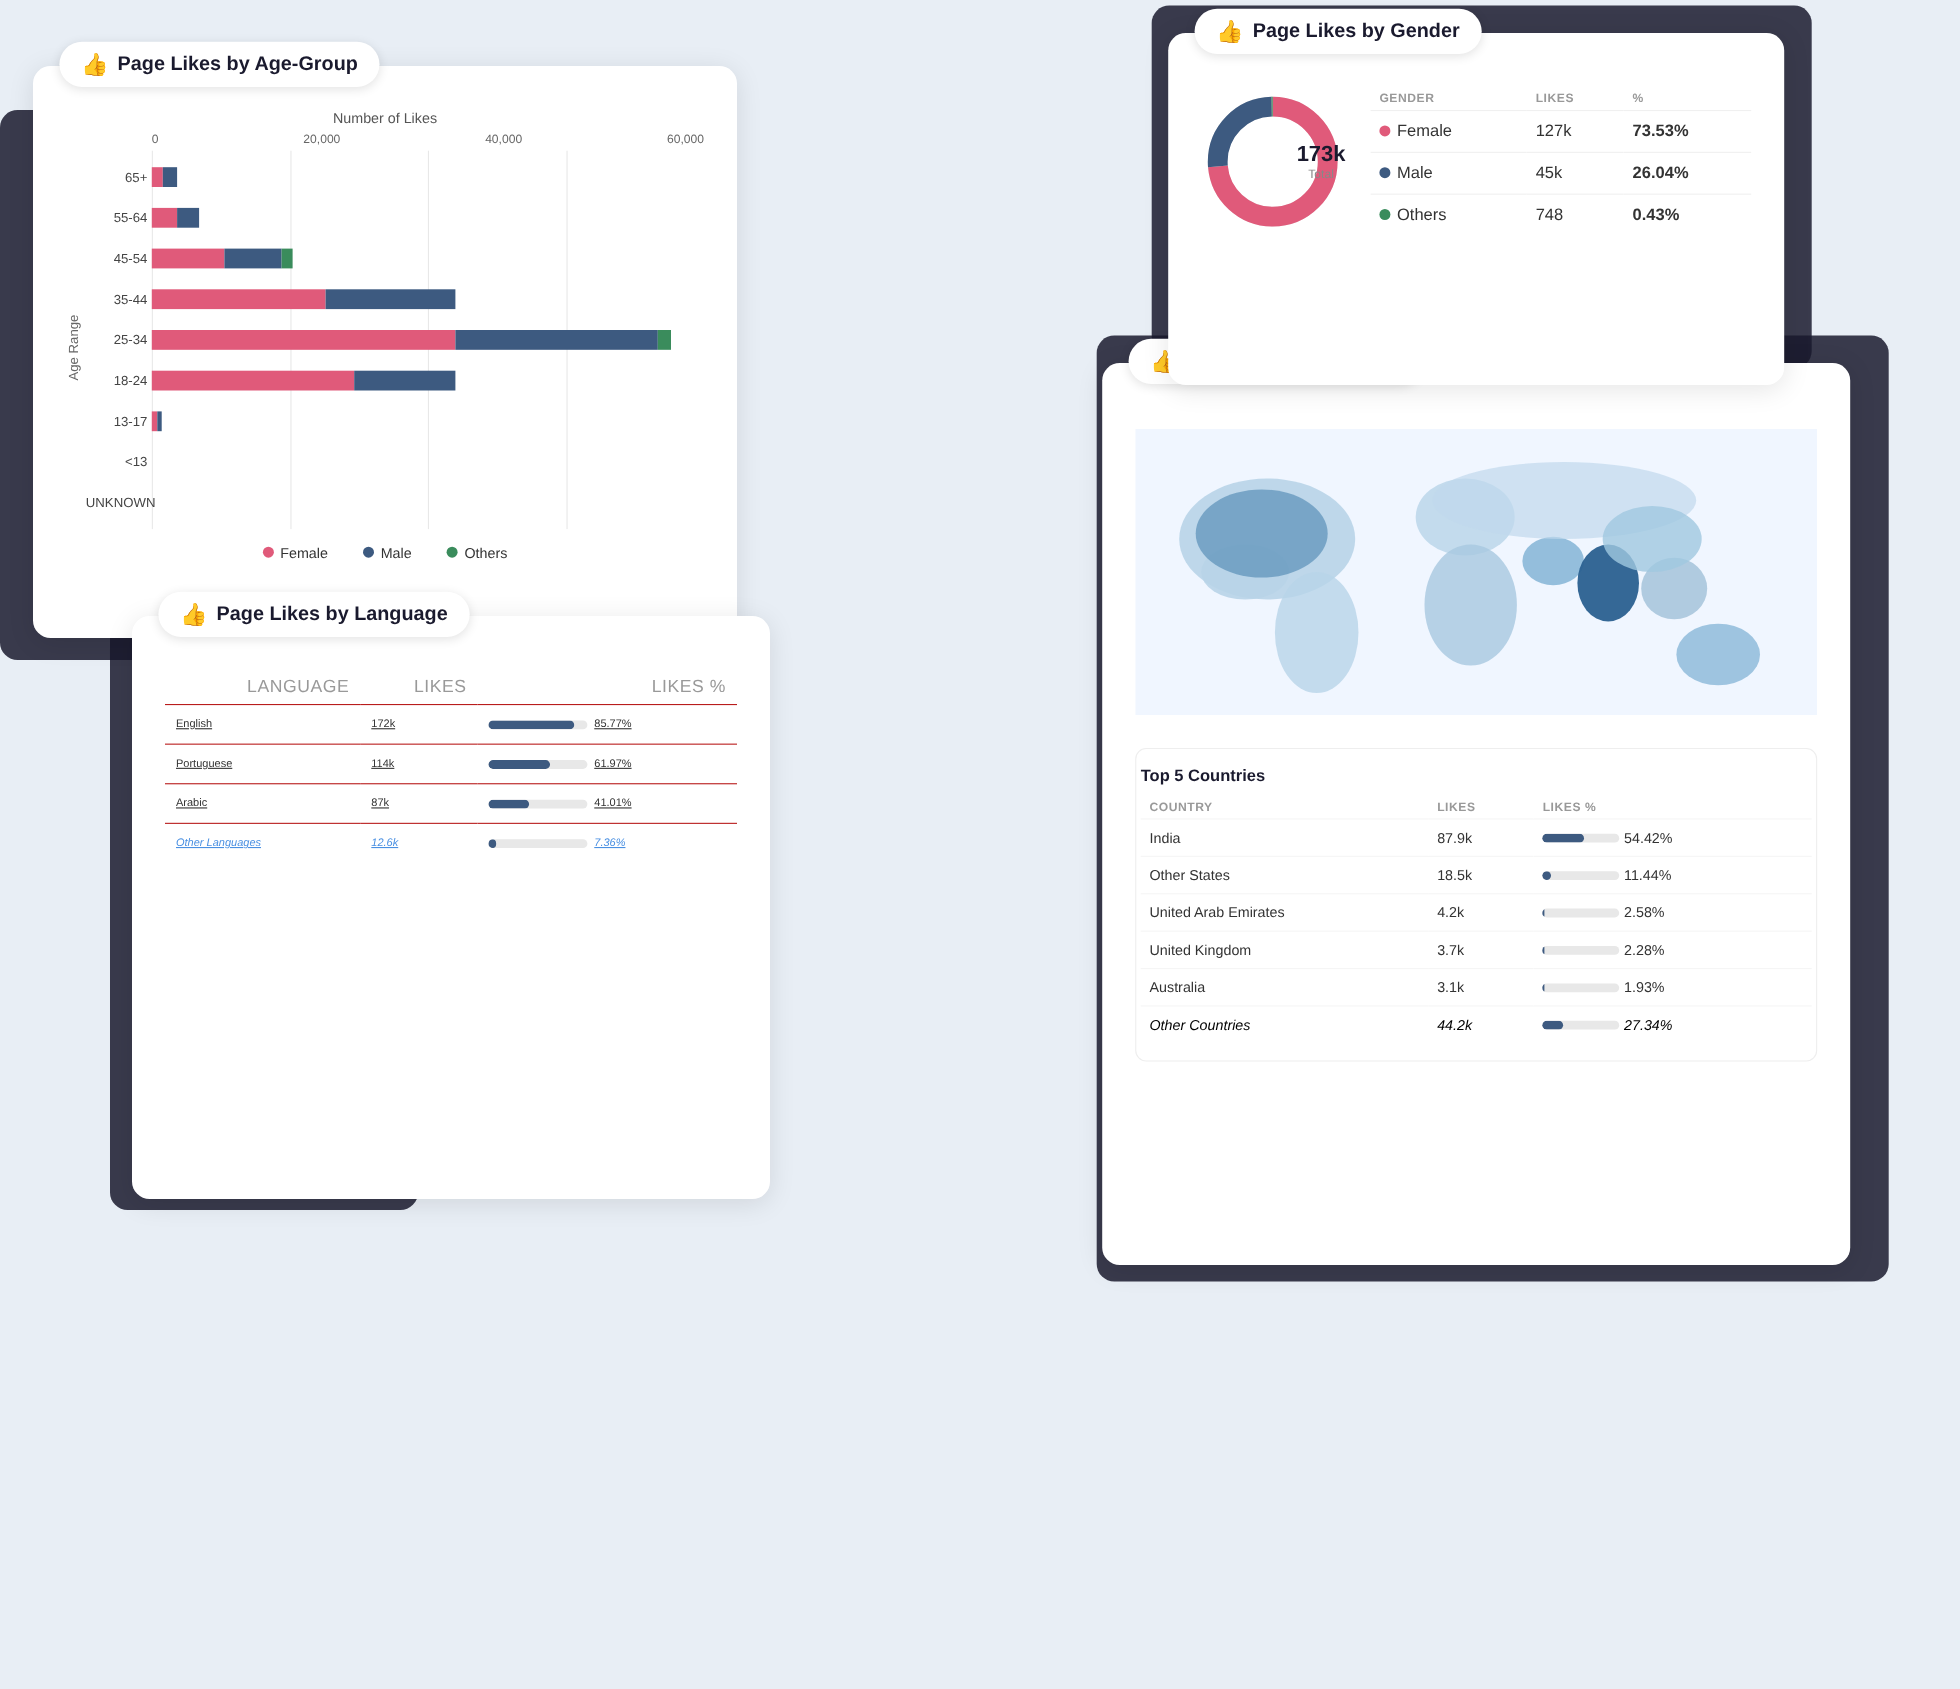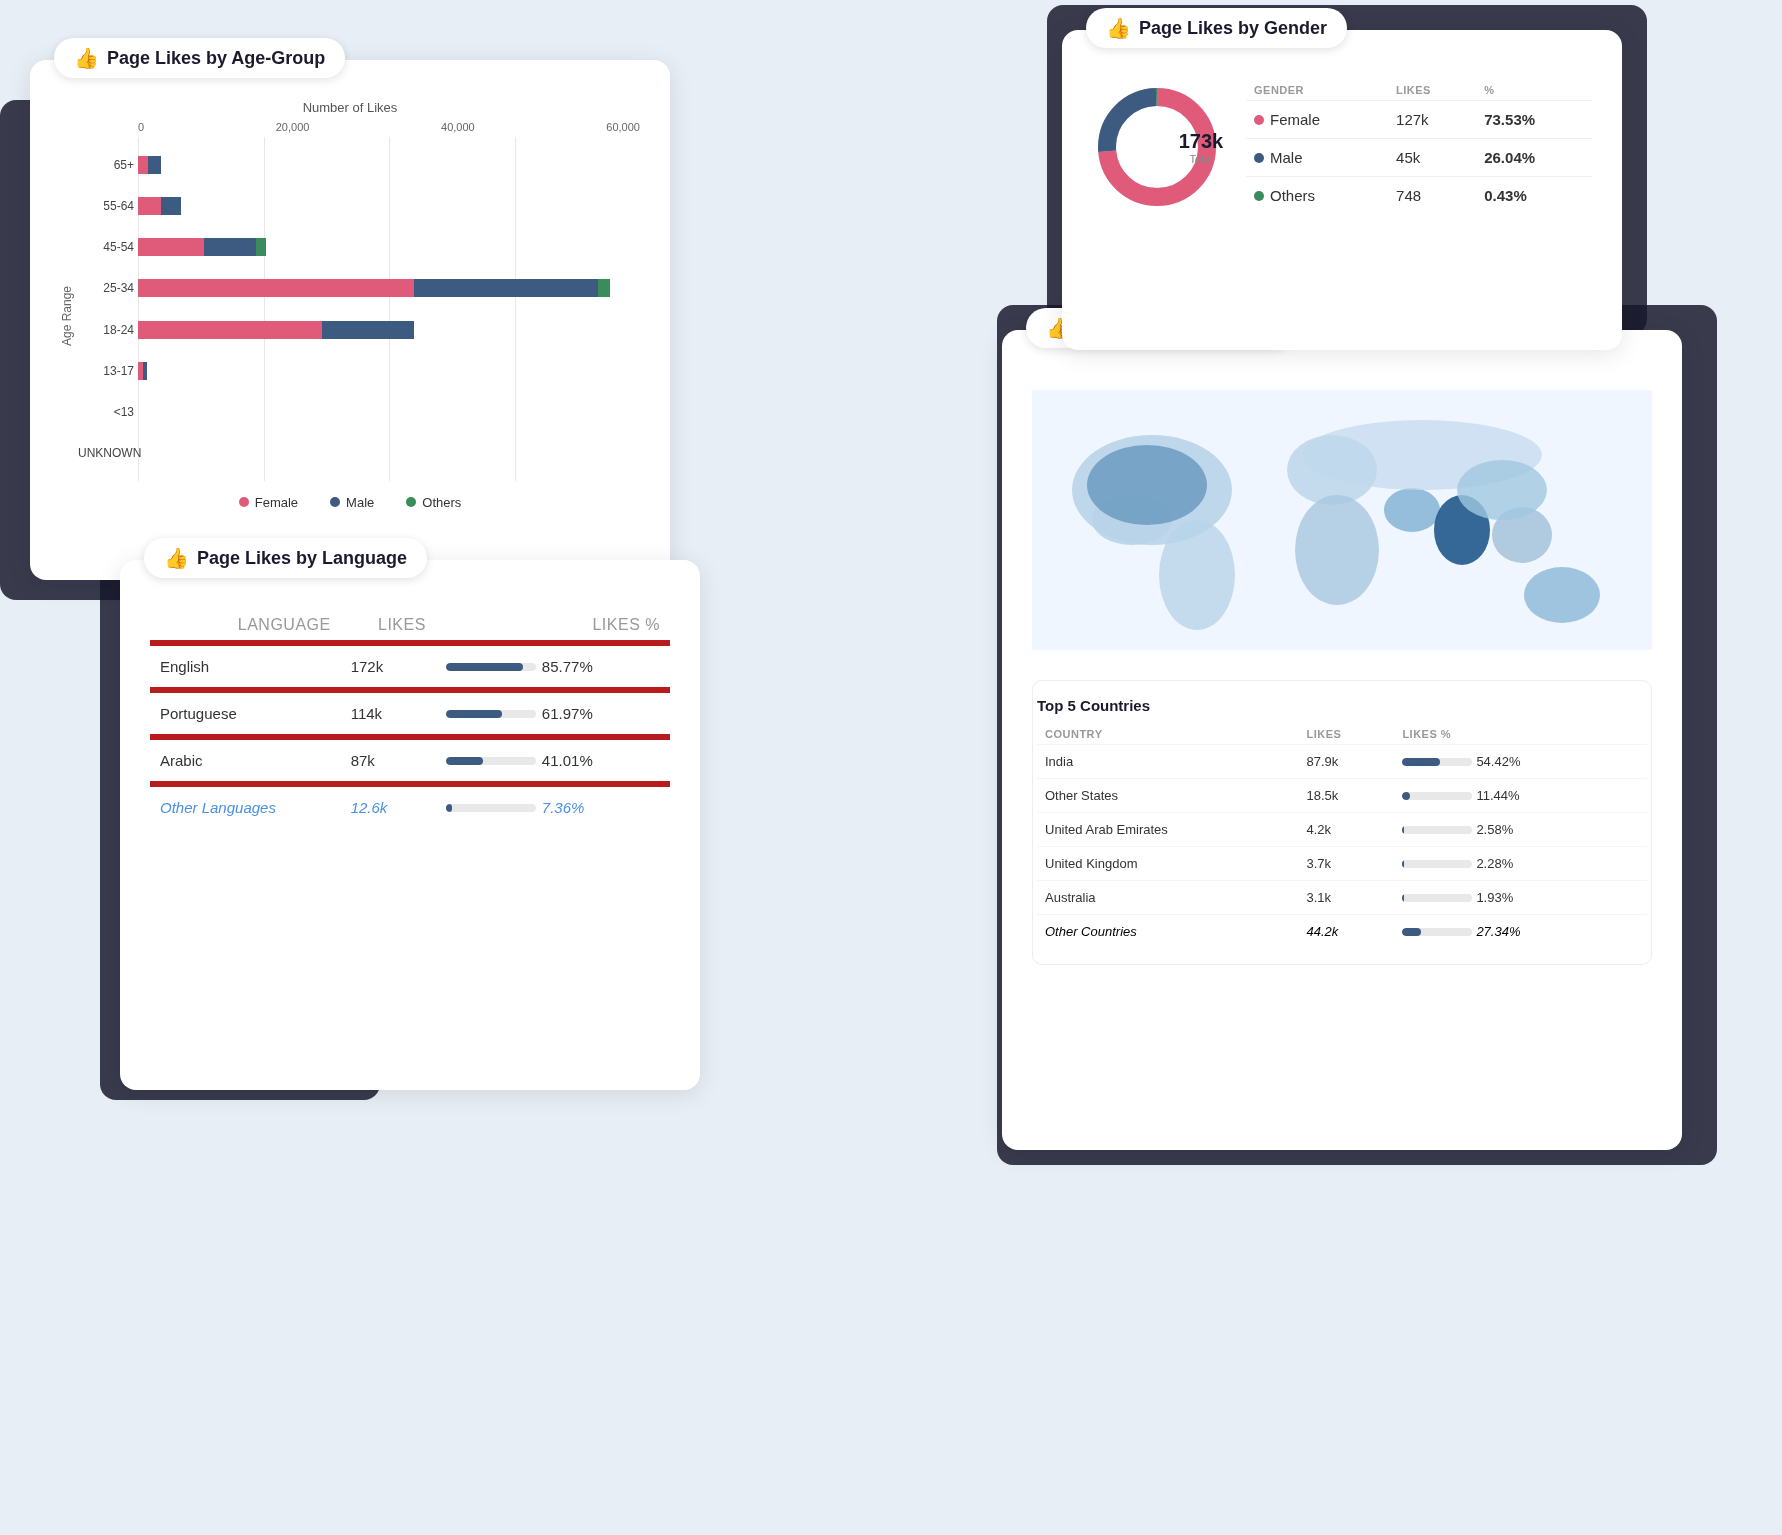--- a/index.html
+++ b/index.html
@@ -246,24 +246,25 @@
     .data-table th {
       font-size: 16px;
       font-weight: 400;
       color: #999;
       text-transform: uppercase;
       padding: 6px 10px;
       text-align: right;
       letter-spacing: 0.5px;
     }
     .data-table td {
-      font-size: 15px;
+      font-size: 10px;
       color: #333;
       padding: 12px 10px;
-      border-top: 6px solid #b91c1c;
+      border-top: 1px solid #b91c1c;
+      text-decoration: underline;
     }
     .data-table .other-row td {
       color: #4a90e2;
       font-style: italic;
     }
 
     .mini-bar-wrap {
       display: flex;
       align-items: center;
       gap: 6px;
@@ -387,20 +388,27 @@
               <div class="bar-female" style="width: 23px; height: 18px;"></div>
               <div class="bar-male" style="width: 19.7143px; height: 18px;"></div>
             </div>
           </div>
           <div class="bar-row">
             <span class="bar-label">45-54</span>
             <div class="bar-segments">
               <div class="bar-female" style="width: 65.7143px; height: 18px;"></div>
               <div class="bar-male" style="width: 52.5714px; height: 18px;"></div>
               <div class="bar-others" style="width: 9.85714px; height: 18px;"></div>
+            </div>
+          </div>
+          <div class="bar-row">
+            <span class="bar-label">35-44</span>
+            <div class="bar-segments">
+              <div class="bar-female" style="width: 157.714px; height: 18px;"></div>
+              <div class="bar-male" style="width: 118.286px; height: 18px;"></div>
             </div>
           </div>
           <div class="bar-row">
             <span class="bar-label">25-34</span>
             <div class="bar-segments">
               <div class="bar-female" style="width: 276px; height: 18px;"></div>
               <div class="bar-male" style="width: 184px; height: 18px;"></div>
               <div class="bar-others" style="width: 11.8286px; height: 18px;"></div>
             </div>
           </div>

